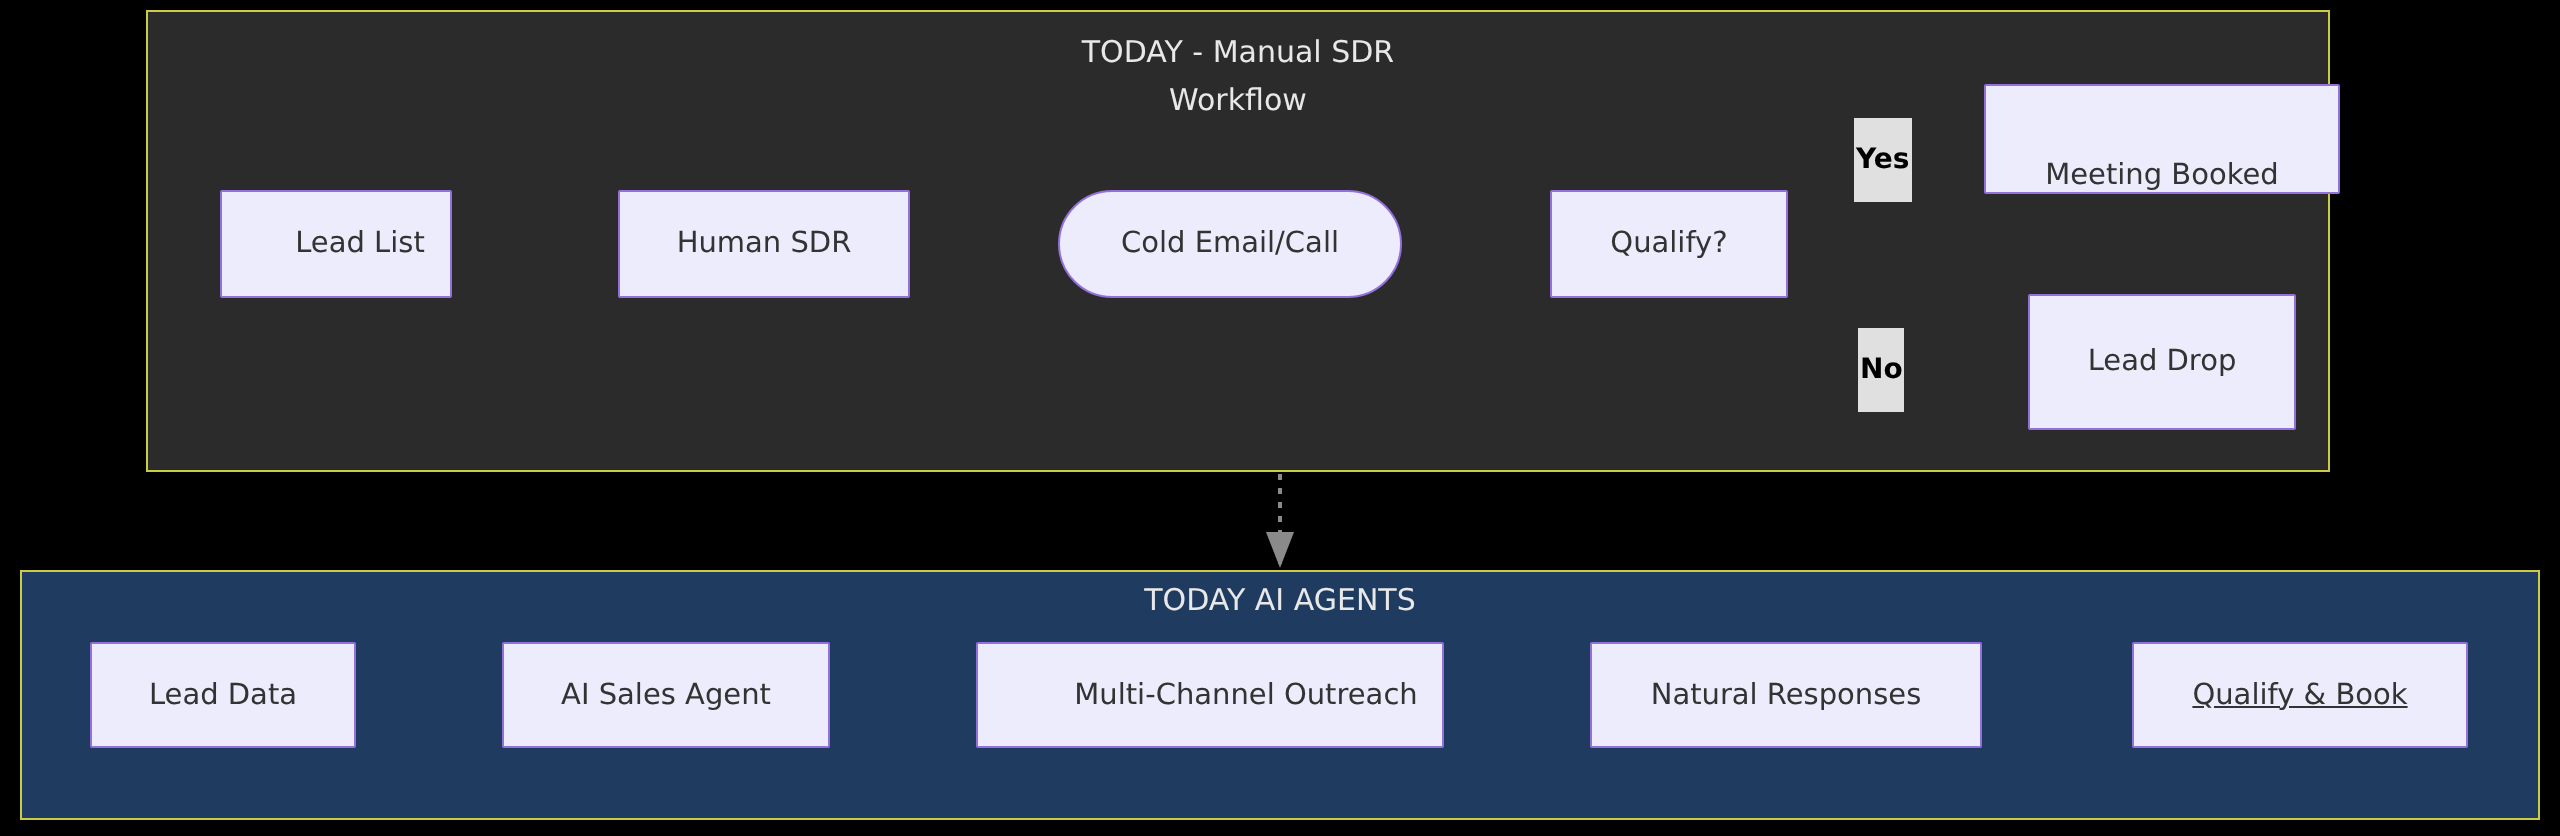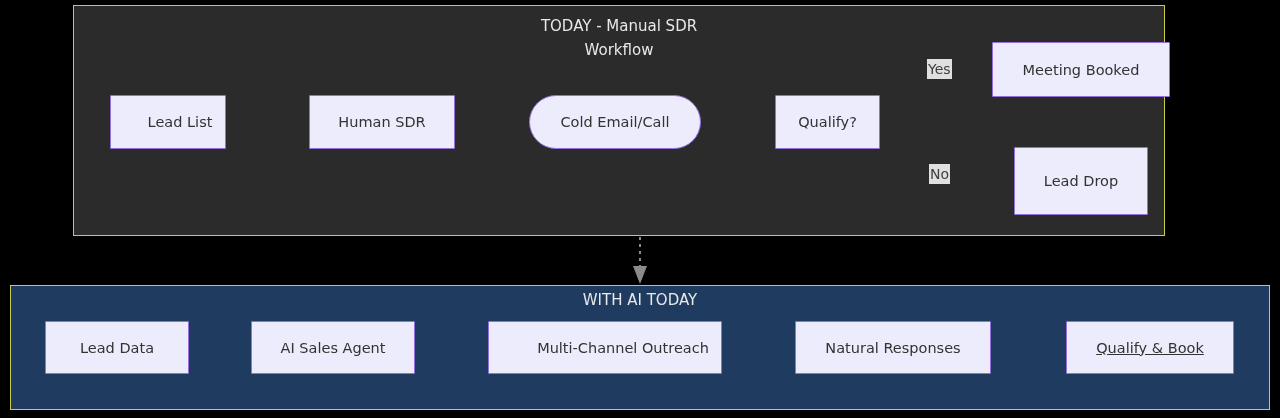--- a/index.html
+++ b/index.html
@@ -74,26 +74,27 @@
     display: flex;
     align-items: center;
     justify-content: center;
     text-align: center;
     z-index: 3;
   }
   
   .edge-label {
     position: absolute;
     background: #e0e0e0;
-    color: #404040;
+    color: #000000;
     font-size: 14px;
     line-height: 18px;
-    padding: 1px 1px;
+    padding: 12px 1px;
     z-index: 4;
     white-space: nowrap;
+    font-weight: bold;
   }
 </style>
 </head>
 <body>
 
 <div id="diagram-root">
 
   <svg class="edges" viewBox="0 0 1280 418">
     <defs>
       <marker id="arrow-dark" markerWidth="9" markerHeight="7" refX="8" refY="3.5" orient="auto">
@@ -132,41 +133,41 @@
   </div>
 
   <div class="node" style="left:309px; top:95px; width:146px; height:54px;">
     <span>Human SDR</span>
   </div>
 
   <div class="node" style="left:529px; top:95px; width:172px; height:54px;border-radius:27px;">
     <span>Cold Email/Call</span>
   </div>
 
-  <div class="node" style="left:775px; top:95px; width:105px; height:54px;">
+  <div class="node" style="left:775px; top:95px; width:119px; height:54px;">
     <span>Qualify?</span>
   </div>
 
-  <div class="node" style="left:992px; top:42px; width:178px; height:55px;">
+  <div class="node" style="left:992px; top:42px; width:178px; height:55px;align-items:flex-end;">
     <span>Meeting Booked</span>
   </div>
 
   <div class="node" style="left:1014px; top:147px; width:134px; height:68px;">
     <span>Lead Drop</span>
   </div>
 
   <div class="edge-label" style="left:927px; top:59px;">Yes</div>
 
   <div class="edge-label" style="left:929px; top:164px;">No</div>
 
   <div class="subgraph" id="subgraph-ai">
-    <div class="subgraph-title">WITH AI TODAY</div>
+    <div class="subgraph-title">TODAY AI AGENTS</div>
   </div>
 
-  <div class="node" style="left:45px; top:321px; width:144px; height:53px;text-align:right;">
+  <div class="node" style="left:45px; top:321px; width:133px; height:53px;text-align:right;">
     <span>Lead Data</span>
   </div>
 
   <div class="node" style="left:251px; top:321px; width:164px; height:53px;">
     <span>AI Sales Agent</span>
   </div>
 
   <div class="node" style="left:488px; top:321px; width:234px; height:53px;padding-left:36px;">
     <span>Multi-Channel Outreach</span>
   </div>

